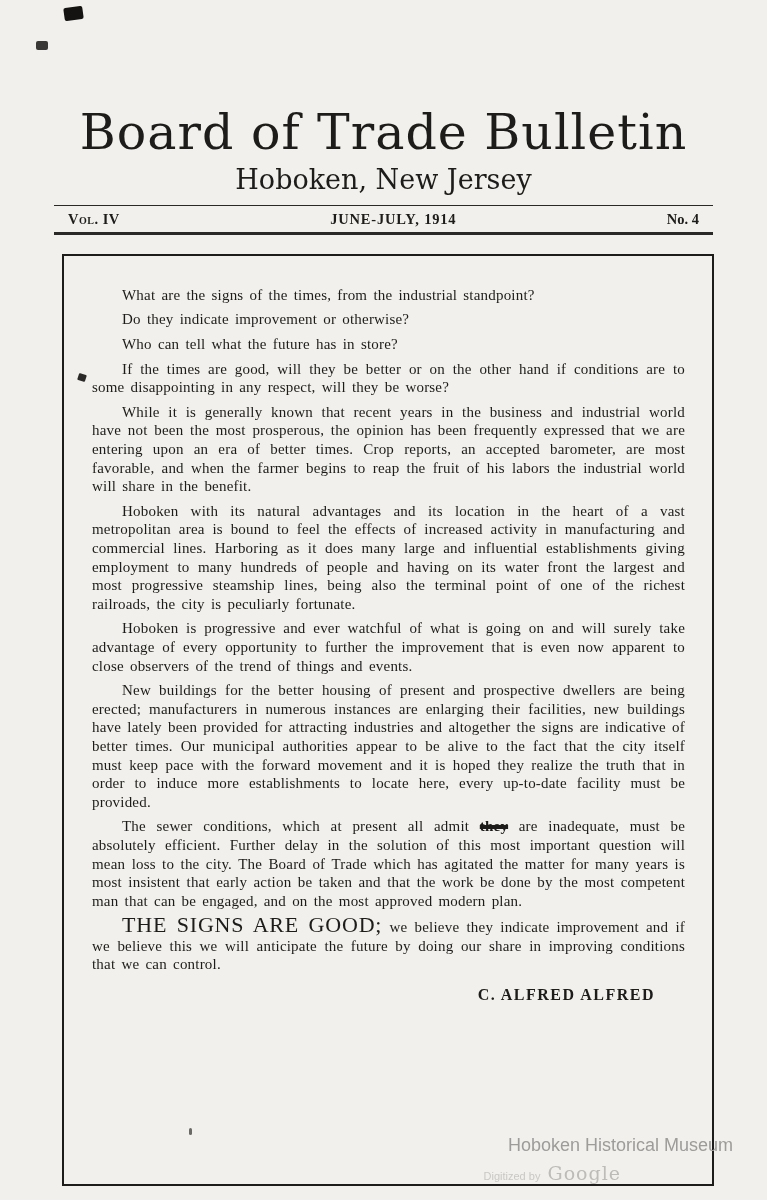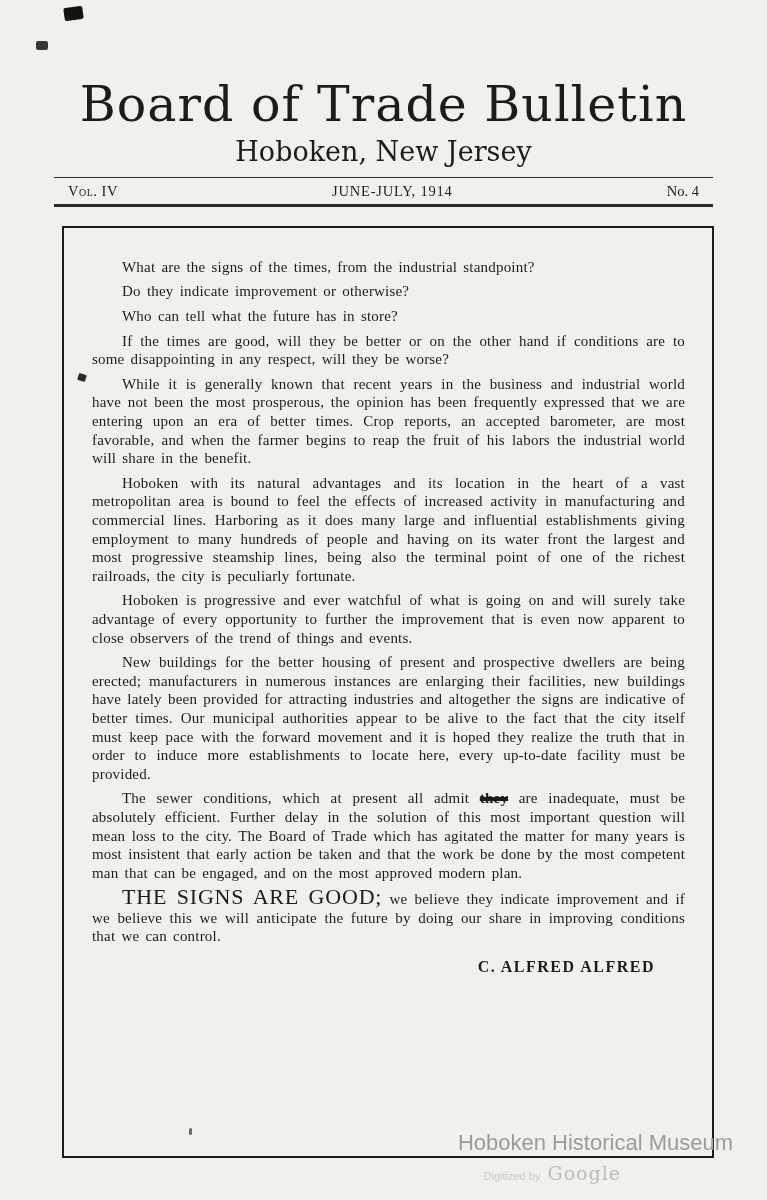--- a/index.html
+++ b/index.html
@@ -12,41 +12,41 @@
     overflow:hidden;
   }
 
   
   .artifact { position:absolute; background:#141312; }
   .a1 { left:64px; top:7px;  width:19px; height:13px; transform:rotate(-8deg); border-radius:2px; }
   .a2 { left:36px; top:41px; width:12px; height:9px;  background:#3a3836; border-radius:2px; }
   .a3 { left:78px; top:374px; width:8px; height:7px;  background:#2a2927; transform:rotate(18deg); border-radius:1px; }
   .a4 { left:189px; top:1128px; width:3px; height:7px; background:#6b6966; border-radius:2px; }
 
-  header { text-align:center; padding-top:78px; }
+  header { text-align:center; padding-top:106px; }
   .pub-title {
     font-family:"DejaVu Serif", serif;
     font-size:49px; font-weight:normal;
     margin:0; letter-spacing:1px; line-height:1.1;
   }
   .pub-sub {
     font-family:"DejaVu Serif", serif;
     font-size:27px; font-weight:normal;
     margin:4px 0 0;
   }
   .tagline { font-size:13.5px; margin-top:8px; letter-spacing:0.2px; }
 
   .rule { margin:0 54px; background:#2a2927; }
   .rule.thin  { height:1px; margin-top:10px; }
   .rule.thick { height:3px; }
 
   .issue-row {
     display:flex; justify-content:space-between; align-items:center;
     margin:0 54px; padding:5px 14px 4px;
-    font-size:14.5px; font-weight:normal;
+    font-size:14.5px; font-weight:bold;
   }
   .issue-row .volume { font-variant:small-caps; letter-spacing:0.5px; }
   .issue-row .date   { letter-spacing:0.8px; }
 
   .content-box {
     margin:19px 53px 0 62px;
     border:2px solid #1d1c1a;
     padding:30px 27px 18px 28px;
     height:932px; box-sizing:border-box;
     background:transparent;
@@ -68,21 +68,21 @@
     text-align:right;
     margin:12px 30px 0 0;
     font-weight:bold; font-size:16px; letter-spacing:1.5px;
   }
 
   .watermark {
     position:absolute; right:34px; bottom:16px;
     text-align:right;
     font-family:"Liberation Sans", sans-serif;
   }
-  .museum { color:#9d9c9a; font-size:22px; }
+  .museum { color:#9d9c9a; font-size:18px; }
   .digitized { margin:6px 112px 0 0; color:#c9c8c5; font-size:11px; }
   .google {
     font-family:"DejaVu Serif", serif;
     font-size:19px; color:#bdbcb9;
     letter-spacing:1px; margin-left:4px;
   }
 </style>
 </head>
 <body>
 

